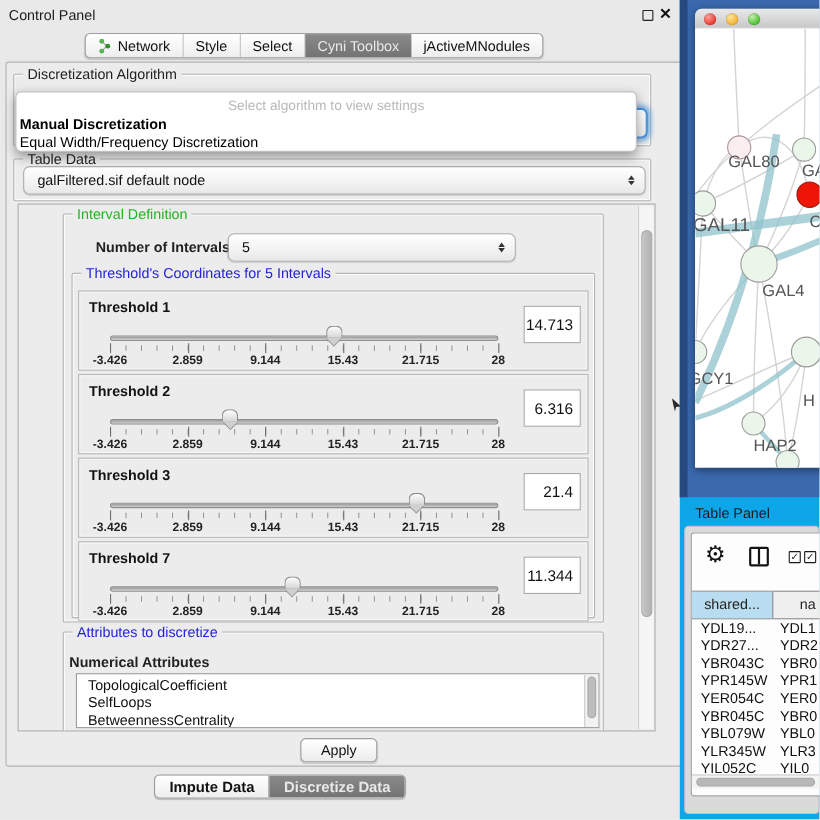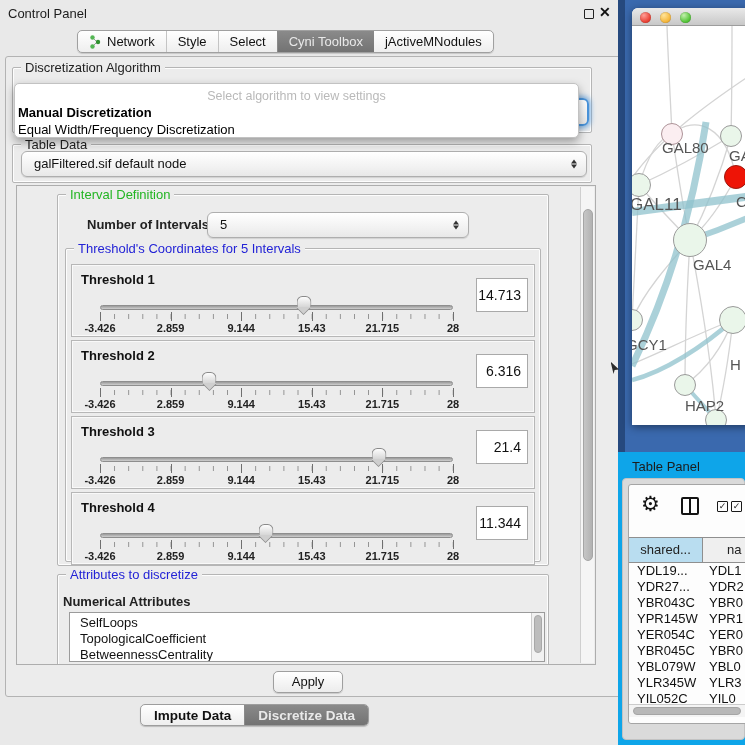--- a/index.html
+++ b/index.html
@@ -289,21 +289,21 @@
           <span class="scale-label" style="left: 60%;">15.43</span>
           <div class="majtick" style="left: 80%;"></div>
           <span class="scale-label" style="left: 80%;">21.715</span>
           <div class="majtick" style="left: 100%;"></div>
           <span class="scale-label" style="left: 100%;">28</span>
         </div>
       <input class="th-value" readonly="" value="21.4" style="">
     </div>
 
     <div class="th-item" style="top:306px;">
-      <div class="th-label">Threshold 4</div>
+      <div class="th-label">Threshold 7</div>
       <div class="th-trackzone">
         <div class="th-track"></div>
         <div class="th-ticks"></div>
         <div class="scale-row"></div>
         <div class="th-thumb" style="left: 47%;">
             <div class="cap"></div>
             <div class="pt"></div>
           </div>
       <div class="majtick" style="left: 0%;"></div>
           <span class="scale-label" style="left: 0%;">-3.426</span>
@@ -320,22 +320,22 @@
         </div>
       <input class="th-value" readonly="" value="11.344" style="">
     </div>
 
     <div class="group" style="left:40px; top:388px; width:492px; height:120px;">
       <div class="group-title t-blue" style="left:8px; top:-7px;">Attributes to discretize</div>
     </div>
     <div class="abs" style="left:46px; top:408px; font-weight:bold; font-size:13px;">Numerical Attributes</div>
     <div id="attr-listbox">
       <ul>
+        <li>TopologicalCoefficient</li>
         <li>SelfLoops</li>
-        <li>TopologicalCoefficient</li>
         <li>BetweennessCentrality</li>
       </ul>
       <div id="attr-vsb">
           <div class="thumb"></div>
         </div>
     </div>
 
     <div id="sp-vsb">
         <div class="thumb"></div>
       </div>

